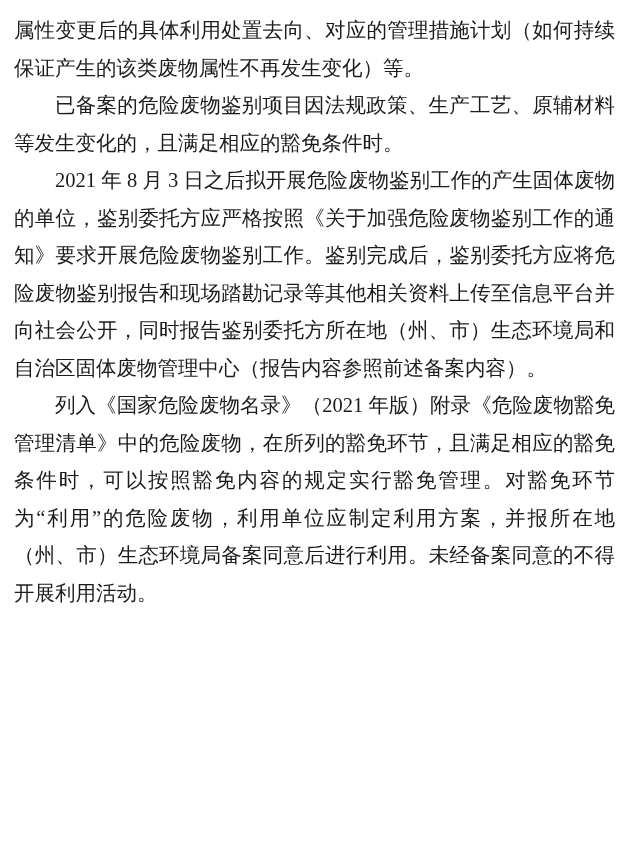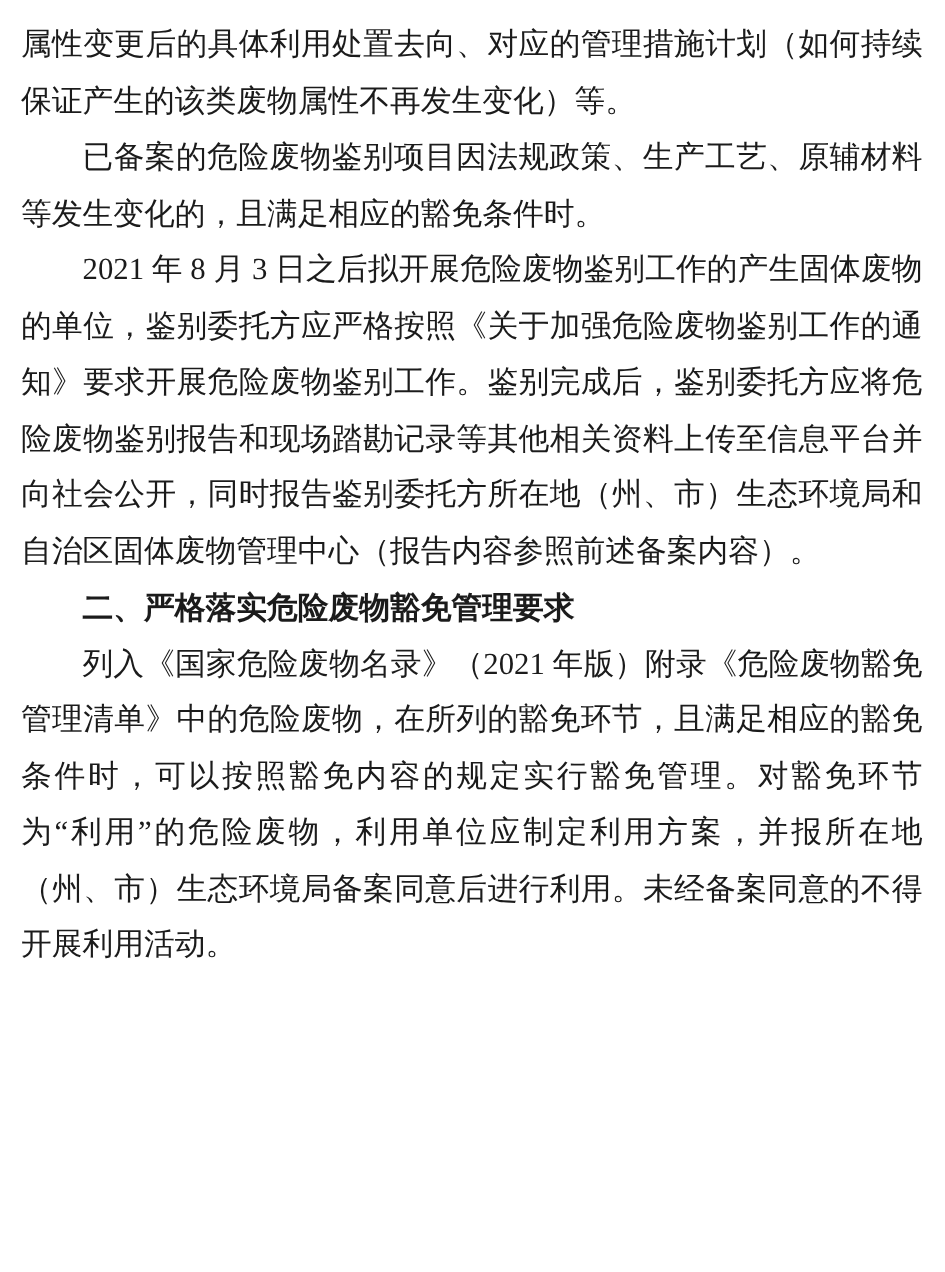--- a/index.html
+++ b/index.html
@@ -38,16 +38,15 @@
   }
 </style>
 </head>
 <body style="background: rgb(255, 255, 255);">
 
 <div class="page" style="color: rgb(27, 27, 27);">
   <div id="doc-body">
       <p class="para">属性变更后的具体利用处置去向、对应的管理措施计划（如何持续保证产生的该类废物属性不再发生变化）等。</p>
       <p class="para indent">已备案的危险废物鉴别项目因法规政策、生产工艺、原辅材料等发生变化的，且满足相应的豁免条件时。</p>
       <p class="para indent">2021 年 8 月 3 日之后拟开展危险废物鉴别工作的产生固体废物的单位，鉴别委托方应严格按照《关于加强危险废物鉴别工作的通知》要求开展危险废物鉴别工作。鉴别完成后，鉴别委托方应将危险废物鉴别报告和现场踏勘记录等其他相关资料上传至信息平台并向社会公开，同时报告鉴别委托方所在地（州、市）生态环境局和自治区固体废物管理中心（报告内容参照前述备案内容）。</p>
-      <p class="para indent heading">二、严格落实危险废物豁免管理要求</p>
       <p class="para indent">列入《国家危险废物名录》（2021 年版）附录《危险废物豁免管理清单》中的危险废物，在所列的豁免环节，且满足相应的豁免条件时，可以按照豁免内容的规定实行豁免管理。对豁免环节为“利用”的危险废物，利用单位应制定利用方案，并报所在地（州、市）生态环境局备案同意后进行利用。未经备案同意的不得开展利用活动。</p>
     </div>
 </div>
 
 </body></html>

